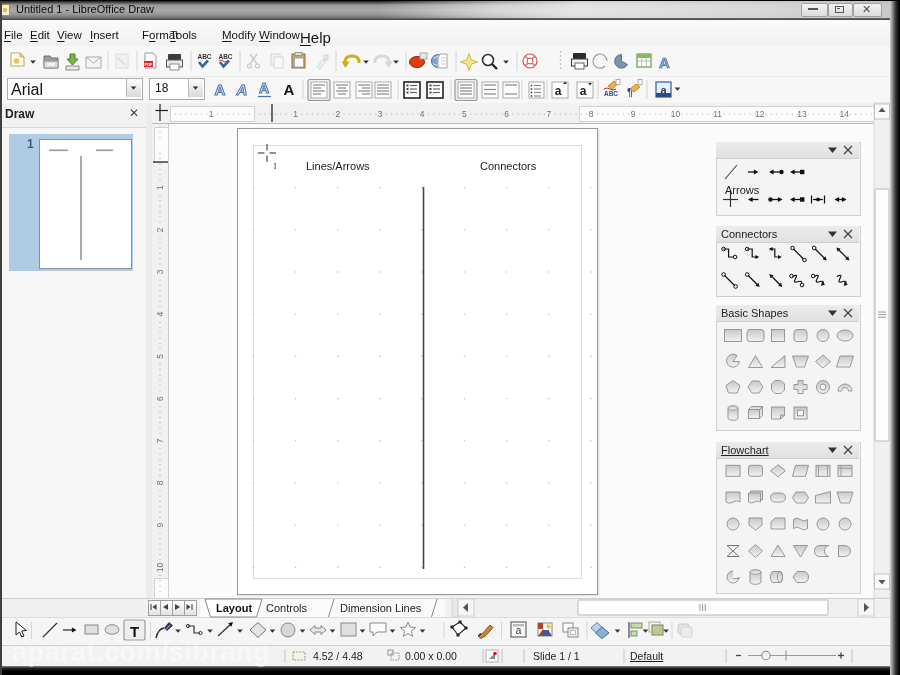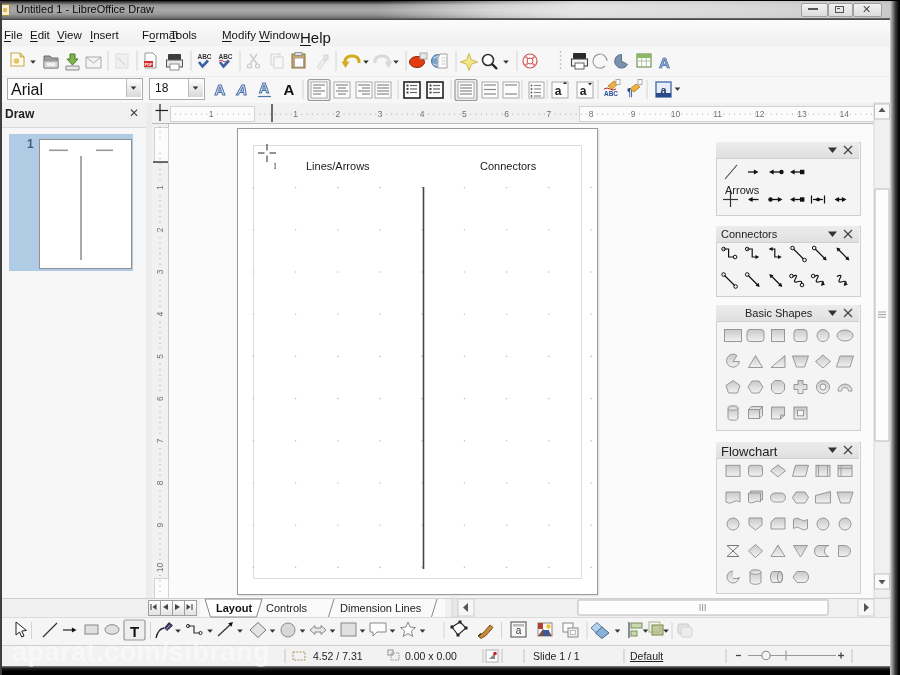--- a/index.html
+++ b/index.html
@@ -57,33 +57,33 @@
 <div class="ab" style="left:306px;top:160px;font-size:11px;color:#1a1a1a;">Lines/Arrows</div>
 <div class="ab" style="left:480px;top:160px;font-size:11px;color:#1a1a1a;">Connectors</div>
 <div class="ab" style="left:716px;top:142px;width:143px;height:72px;background:#f4f4f4;border:1px solid #cfcfcf;"></div>
 <div class="ab" style="left:716px;top:142px;width:143px;height:16px;background:linear-gradient(#ececec,#e0e0e0);border-bottom:1px solid #cfcfcf;"></div>
 <div class="ab" style="left:725px;top:144px;font-size:11px;color:#222;margin-top:40px;">Arrows</div>
 <div class="ab" style="left:716px;top:226px;width:143px;height:69px;background:#f4f4f4;border:1px solid #cfcfcf;"></div>
 <div class="ab" style="left:716px;top:226px;width:143px;height:16px;background:linear-gradient(#ececec,#e0e0e0);border-bottom:1px solid #cfcfcf;"></div>
 <div class="ab" style="left:721px;top:228px;font-size:11px;color:#222;">Connectors</div>
 <div class="ab" style="left:716px;top:305px;width:143px;height:124px;background:#f4f4f4;border:1px solid #cfcfcf;"></div>
 <div class="ab" style="left:716px;top:305px;width:143px;height:16px;background:linear-gradient(#ececec,#e0e0e0);border-bottom:1px solid #cfcfcf;"></div>
-<div class="ab" style="left:745px;top:307px;font-size:11px;color:#222;text-align:right;">Basic Shapes</div>
+<div class="ab" style="left:721px;top:307px;font-size:11px;color:#222;text-align:right;">Basic Shapes</div>
 <div class="ab" style="left:716px;top:442px;width:143px;height:150px;background:#f4f4f4;border:1px solid #cfcfcf;"></div>
 <div class="ab" style="left:716px;top:442px;width:143px;height:16px;background:linear-gradient(#ececec,#e0e0e0);border-bottom:1px solid #cfcfcf;"></div>
-<div class="ab" style="left:721px;top:444px;font-size:13px;color:#222;">Flowchart</div>
+<div class="ab" style="left:721px;top:444px;font-size:11px;color:#222;text-decoration:underline;">Flowchart</div>
 <div class="ab" style="left:0;top:598px;width:900px;height:19px;background:#f0f0f0;border-top:1px solid #cfcfcf;"></div>
 <div class="ab" style="left:200px;top:599px;width:245px;height:18px;background:#fafafa;"></div>
 <div class="ab" style="left:148px;top:600px;width:11px;height:14px;background:linear-gradient(#fff,#e2e2e2);border:1px solid #9f9f9f;"></div>
 <div class="ab" style="left:160px;top:600px;width:11px;height:14px;background:linear-gradient(#fff,#e2e2e2);border:1px solid #9f9f9f;"></div>
 <div class="ab" style="left:172px;top:600px;width:11px;height:14px;background:linear-gradient(#fff,#e2e2e2);border:1px solid #9f9f9f;"></div>
 <div class="ab" style="left:184px;top:600px;width:11px;height:14px;background:linear-gradient(#fff,#e2e2e2);border:1px solid #9f9f9f;"></div>
 <div class="ab" style="left:0;top:617px;width:900px;height:28px;background:#f5f5f5;border-top:1px solid #dcdcdc;"></div>
 <div class="ab" style="left:0;top:645px;width:900px;height:21px;background:#f2f2f2;border-top:1px solid #cecece;"></div>
-<div class="ab" style="left:313px;top:650px;font-size:10.5px;color:#1d1d1d;">4.52 / 7.31</div>
+<div class="ab" style="left:313px;top:650px;font-size:10.5px;color:#1d1d1d;">4.52 / 4.48</div>
 <div class="ab" style="left:405px;top:650px;font-size:10.5px;color:#1d1d1d;">0.00 x 0.00</div>
 <div class="ab" style="left:533px;top:650px;font-size:10.5px;color:#1d1d1d;">Slide 1 / 1</div>
 <div class="ab" style="left:630px;top:650px;font-size:10.5px;color:#1d1d1d;text-decoration:underline;">Default</div>
 <div class="ab" style="left:859px;top:680px;font-size:15px;color:#1d1d1d;">50%</div>
 <div class="ab" style="left:0;top:666px;width:900px;height:9px;background:linear-gradient(#888 0,#222 25%,#000 60%,#000 100%);"></div>
 <div class="ab" style="left:0;top:0;width:2px;height:675px;background:#3f3f3f;"></div>
 <div class="ab" style="left:890px;top:0;width:10px;height:675px;background:linear-gradient(to right,#cfcfcf 0,#8a8a8a 25%,#3a3a3a 55%,#0a0a0a 85%,#000 100%);"></div>
 <div class="ab" style="left:0;top:0;width:900px;height:1px;background:#000;"></div>
 <div class="ab" style="left:12px;top:637px;font-size:27px;font-weight:bold;color:rgba(255,255,255,0.45);letter-spacing:0.5px;">aparat.com/sibrang</div>
 <svg class="ab" style="left:0;top:0;" width="900" height="675" viewBox="0 0 900 675">

